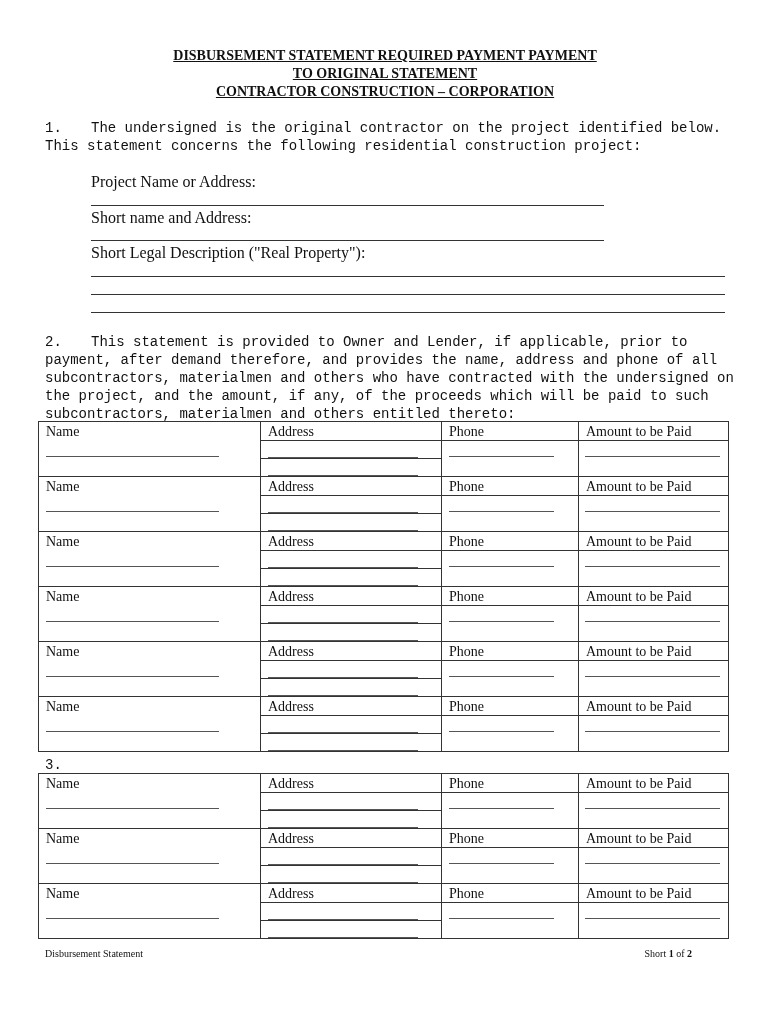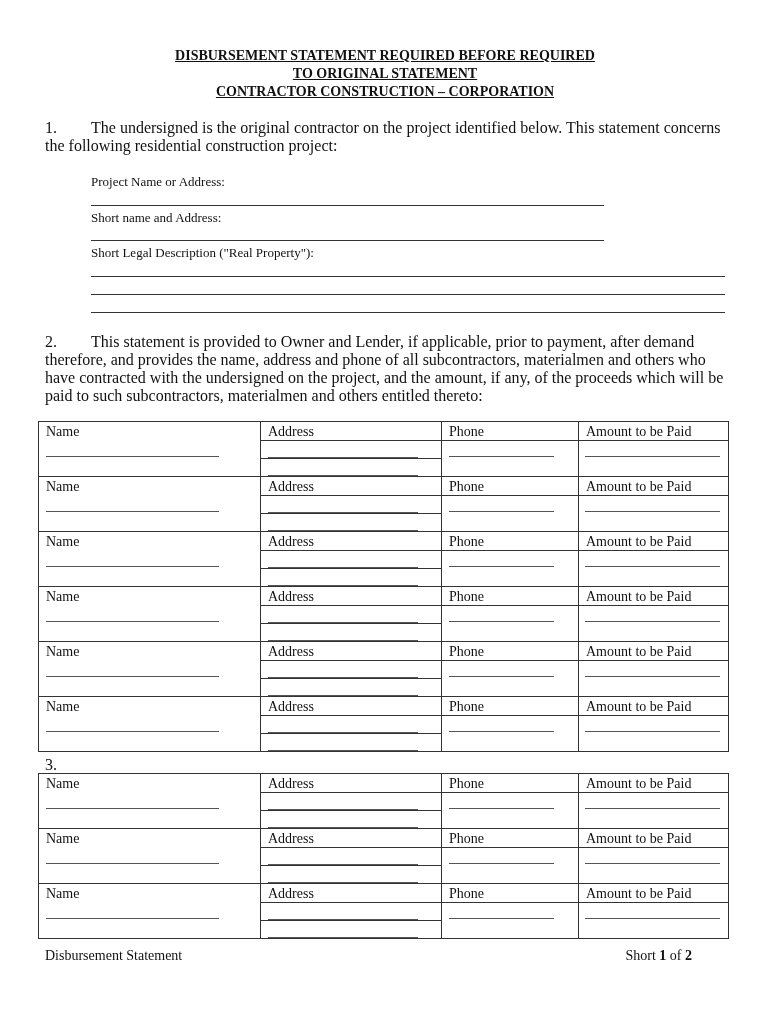--- a/index.html
+++ b/index.html
@@ -1,33 +1,33 @@
 <!DOCTYPE html>
 <html><head>
 <meta charset="utf-8">
 <style>
   html,body{margin:0;padding:0;background:#fff;}
   body{width:770px;height:1024px;position:relative;overflow:hidden;font-family:"Liberation Serif","DejaVu Serif",serif;color:#111;}
   .title{position:absolute;left:0;width:770px;text-align:center;font-weight:bold;font-size:14px;line-height:18px;text-decoration:underline;}
-  .para{position:absolute;left:45px;width:690px;font-size:16px;line-height:18px;}
+  .para{position:absolute;left:45px;width:690px;font-size:14px;line-height:18px;font-family:Liberation Mono, monospace;}
   .num{display:inline-block;width:46px;}
-  .label{position:absolute;left:91px;font-size:13px;line-height:18px;}
+  .label{position:absolute;left:91px;font-size:16px;line-height:18px;}
   .hline{position:absolute;height:0;border-top:1px solid #333;}
   table.grid{position:absolute;left:38px;width:690px;border-collapse:collapse;table-layout:fixed;}
   table.grid td{border:1px solid #333;padding:0;vertical-align:top;font-size:14px;position:relative;}
   .row{height:55px;}
   .cell-lbl{position:absolute;left:7px;top:1px;line-height:18px;text-align:center;}
   .u{position:absolute;height:0;border-top:1px solid #555;}
   .addr-split{position:absolute;left:0;right:0;border-top:1px solid #333;}
-  .footer{position:absolute;top:948px;font-size:14px;}
+  .footer{position:absolute;top:948px;font-size:10px;}
 </style>
 </head>
 <body>
 
-<div class="title" style="top:47px">DISBURSEMENT STATEMENT REQUIRED BEFORE REQUIRED</div>
+<div class="title" style="top:47px">DISBURSEMENT STATEMENT REQUIRED PAYMENT PAYMENT</div>
 <div class="title" style="top:65px">TO ORIGINAL STATEMENT</div>
 <div class="title" style="top:83px">CONTRACTOR CONSTRUCTION – CORPORATION</div>
 
 <div class="para" style="top:119px">
   <span class="num">1.</span><span>The undersigned is the original contractor on the project identified below.  This statement concerns the following residential construction project:</span>
 </div>
 
 <div class="label" style="top:173px">Project Name or Address:</div>
 <div class="hline" style="top:205px;left:91px;width:513px"></div>
 <div class="label" style="top:209px">Short name and Address:</div>

